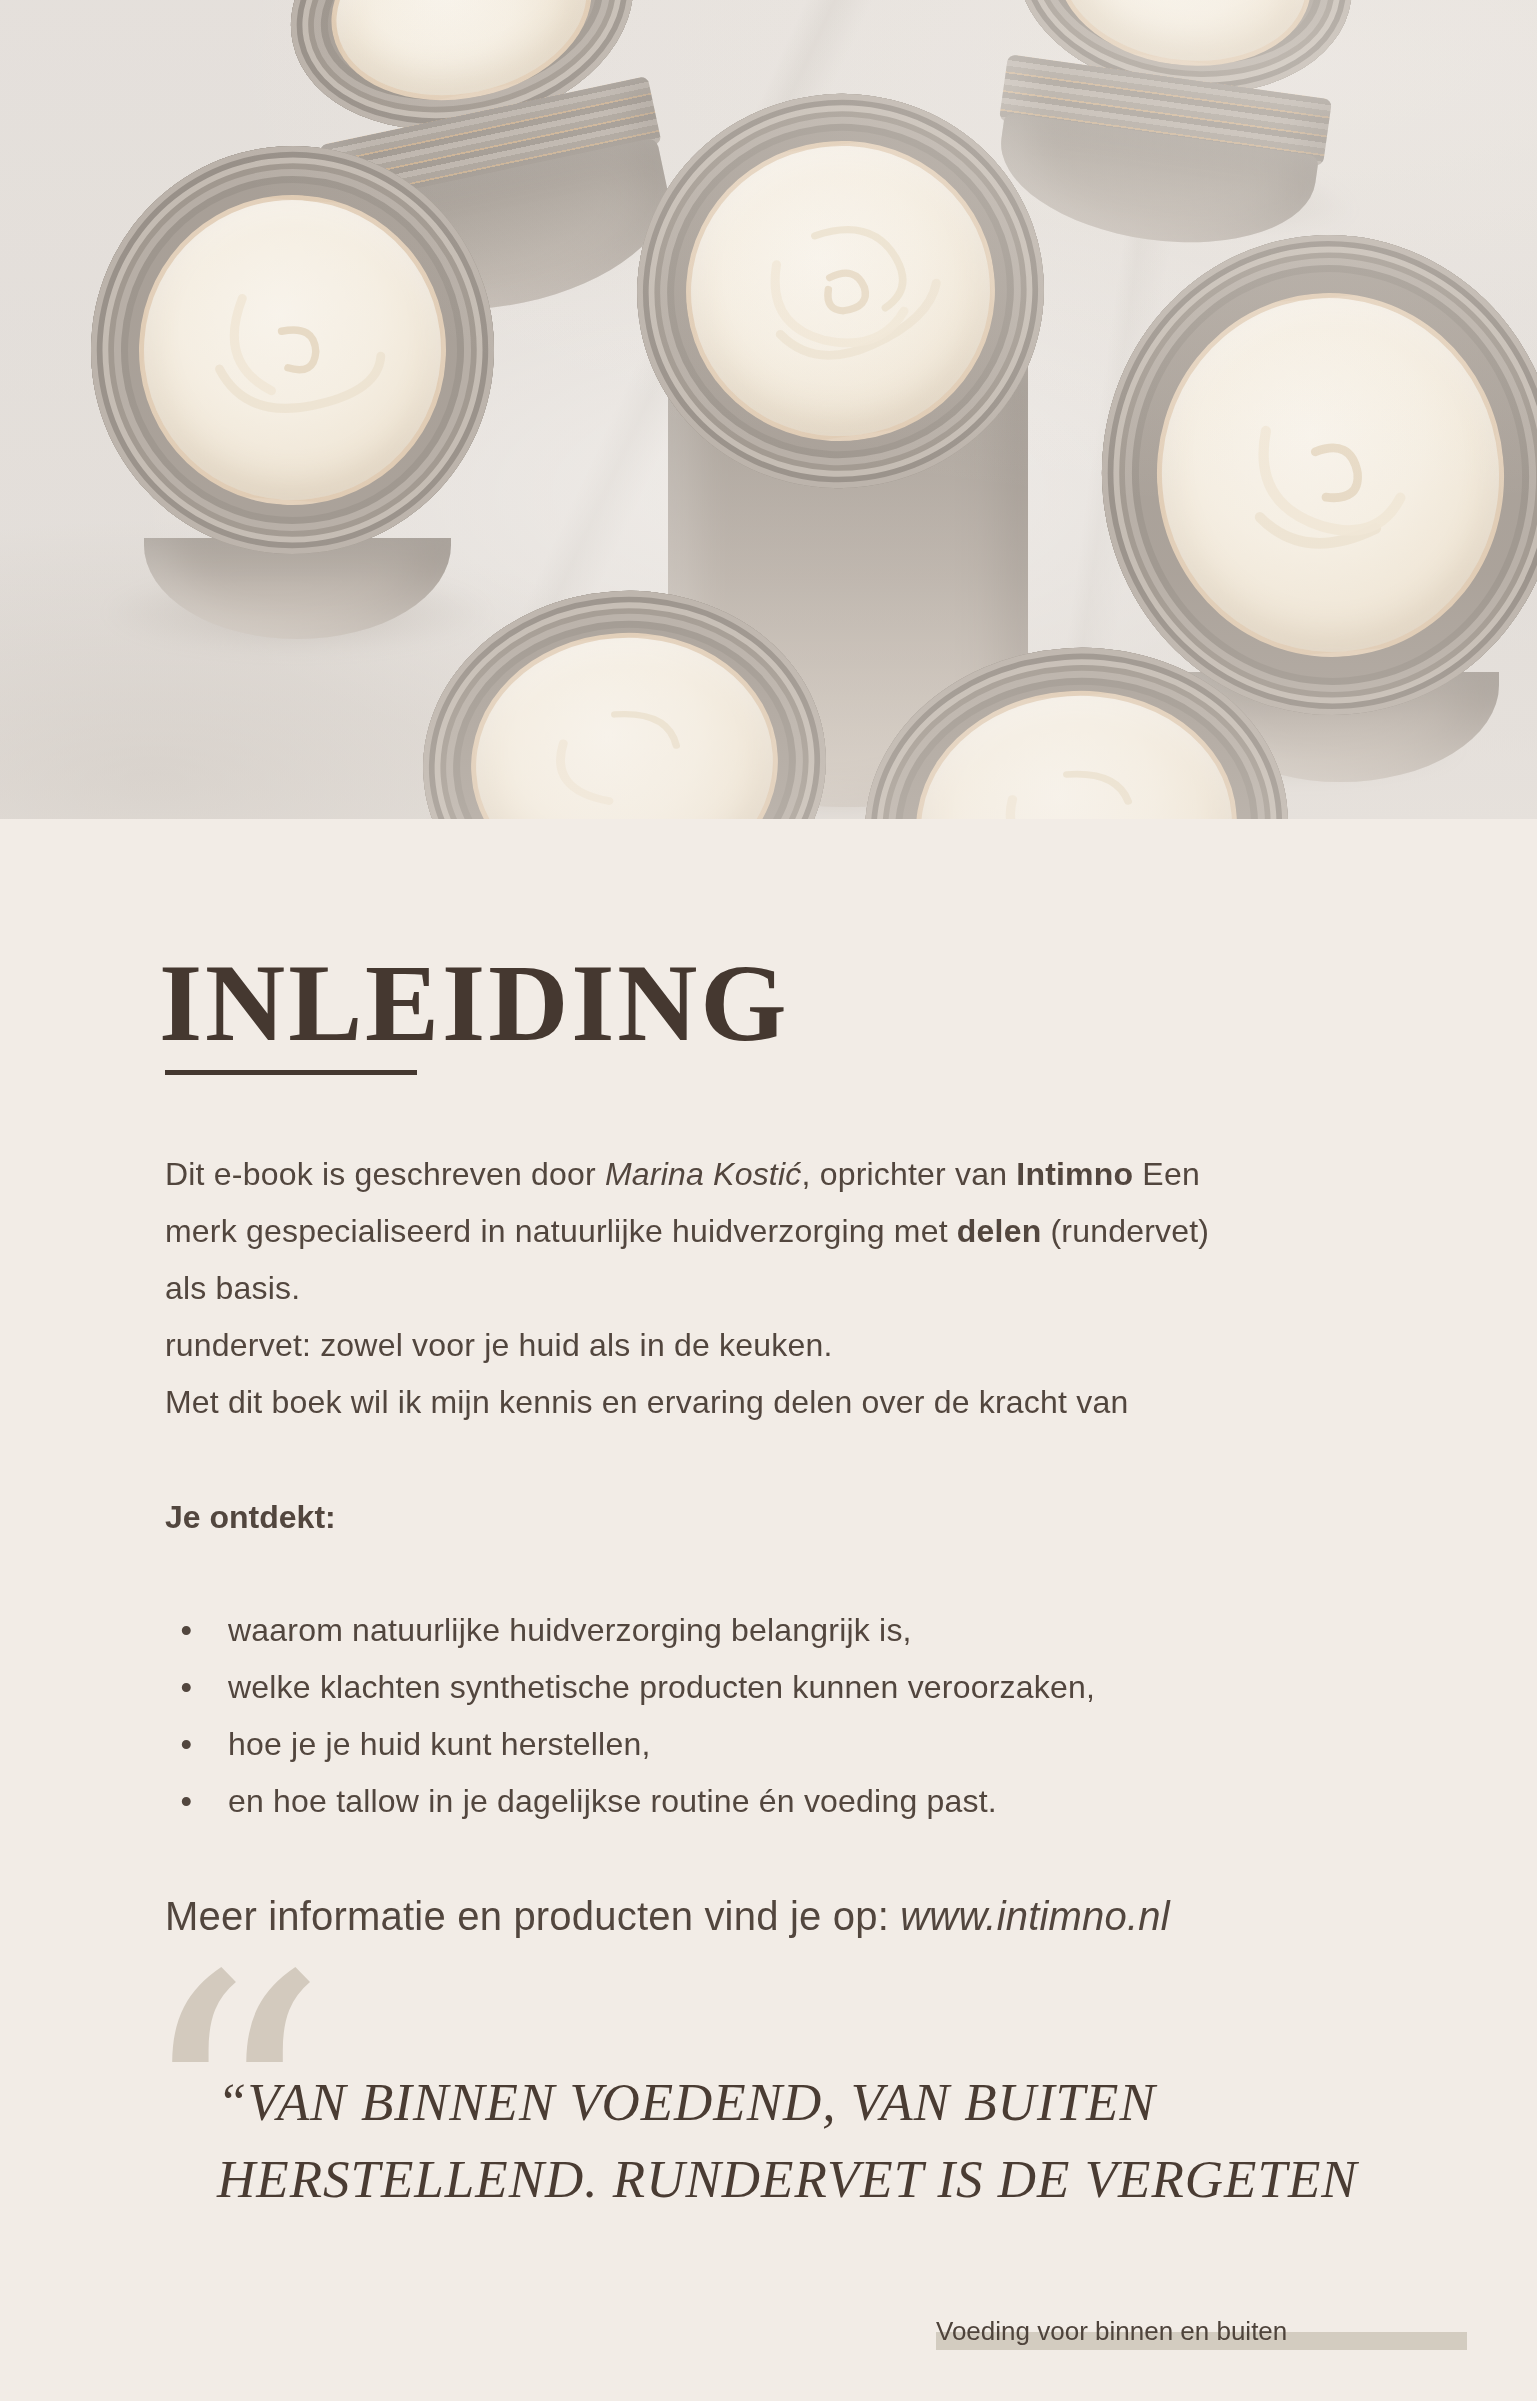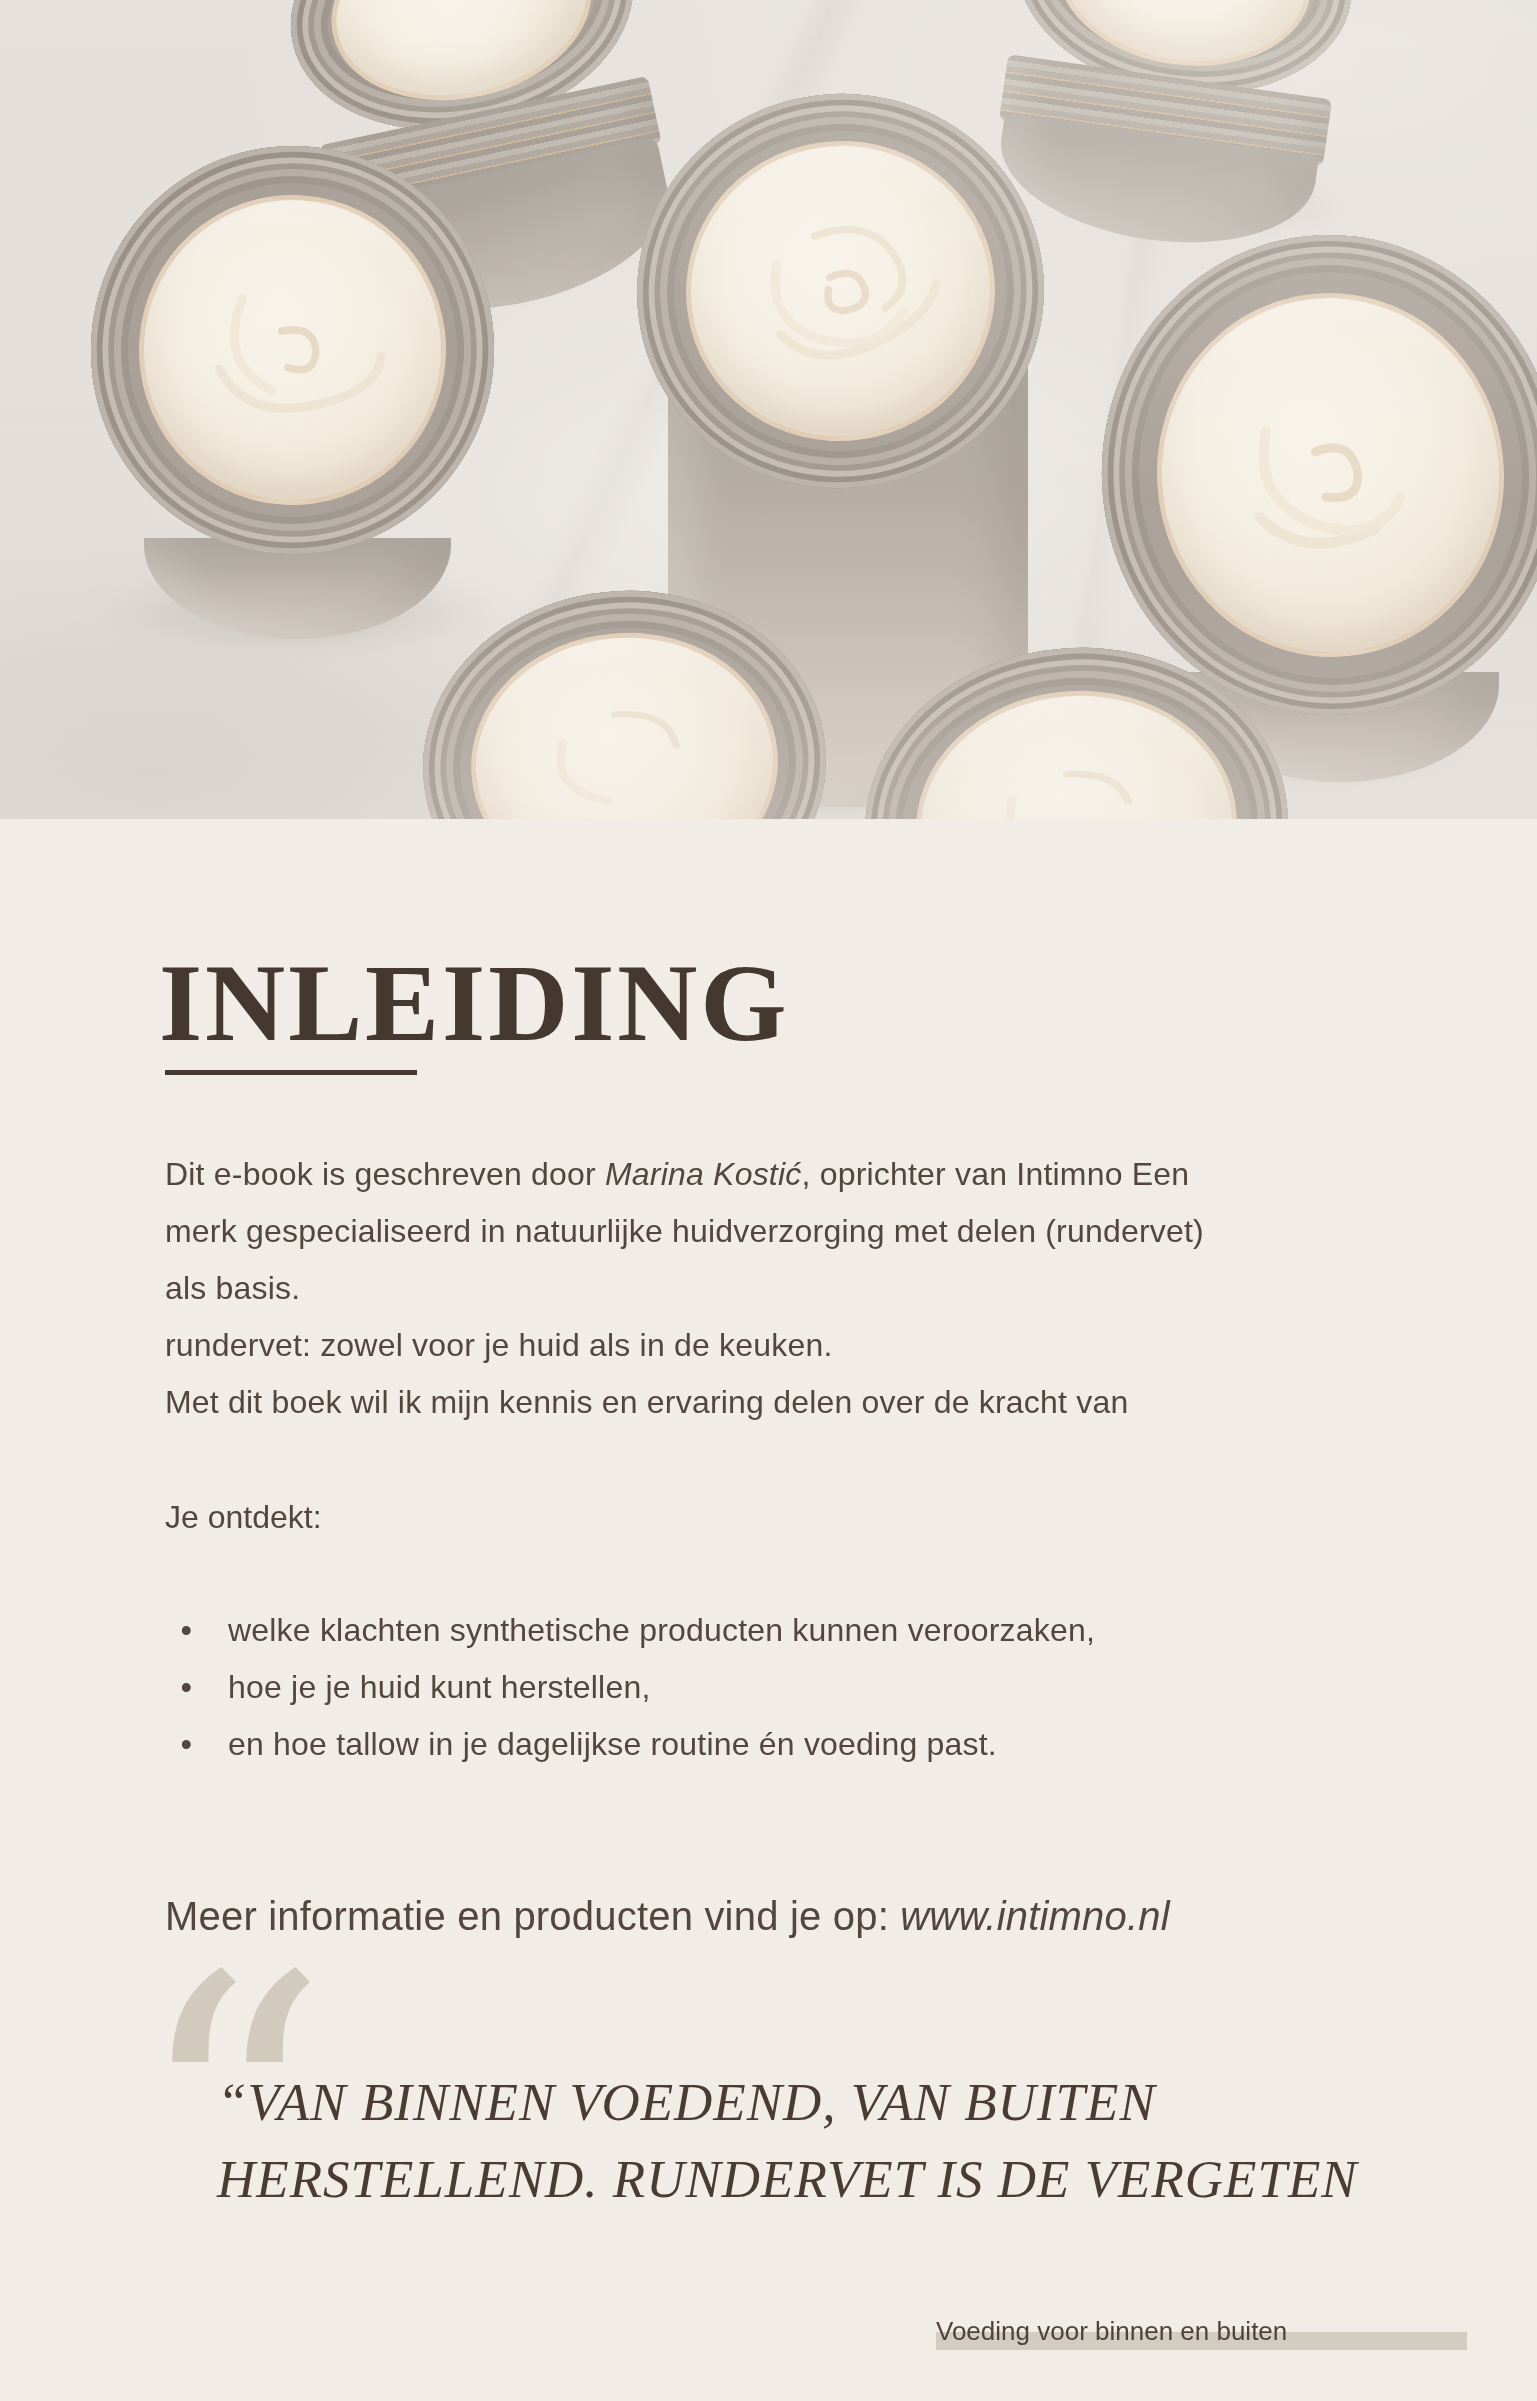--- a/index.html
+++ b/index.html
@@ -49,21 +49,21 @@
   
   .content{position:absolute;left:0;top:16px;width:1333px;height:2402px;margin-top:48px;}
   .title{position:absolute;left:159px;top:883px;margin:0;
     font-family:"Liberation Serif","DejaVu Serif",serif;font-weight:700;
     font-size:111px;line-height:1;letter-spacing:2.9px;color:var(--title-brown);}
   .rule{position:absolute;left:165px;top:1006px;width:252px;height:4.8px;background:var(--title-brown);}
   .intro{position:absolute;left:165px;top:1082px;width:1249px;margin:0;
     font-size:32px;line-height:57px;letter-spacing:0.2px;}
   .ln{display:block;}
   .intro em{font-style:italic;}
-  .intro strong,.discover-heading{font-weight:400;}
+  .intro strong,.discover-heading{font-weight:700;}
   .discover-heading{position:absolute;left:165px;top:1425px;margin:0;font-size:32px;line-height:57px;}
   .bullets{position:absolute;left:165px;top:1538px;margin:0;padding:0;list-style:none;
     font-size:32px;line-height:57px;letter-spacing:0.2px;}
   .bullets li{position:relative;padding-left:63px;}
   .bullets li::before{content:"•";position:absolute;left:15.4px;top:0;font-size:33px;}
   .more{position:absolute;left:165px;top:1824px;margin:0;font-size:40px;line-height:57px;letter-spacing:0.2px;}
   .more em{font-style:italic;}
   .qmark{position:absolute;left:133px;top:1864px;font-family:"DejaVu Serif",serif;
     font-size:384px;line-height:1;color:var(--quote-mark);user-select:none;}
   .quote{position:absolute;left:217px;top:2000px;width:1230px;margin:0;
@@ -167,20 +167,21 @@
       <span class="ln"><span>Dit e-book is geschreven door </span><em>Marina Kostić</em><span>, oprichter van </span><strong>Intimno</strong><span> Een</span></span>
       <span class="ln"><span>merk gespecialiseerd in natuurlijke huidverzorging met </span><strong>delen</strong><span> (rundervet)</span></span>
       <span class="ln">als basis.</span>
       <span class="ln">rundervet: zowel voor je huid als in de keuken.</span>
       <span class="ln">Met dit boek wil ik mijn kennis en ervaring delen over de kracht van</span>
     </p>
 
     <p class="discover-heading">Je ontdekt:</p>
 
     <ul class="bullets">
+      <li>waarom natuurlijke huidverzorging belangrijk is,</li>
       <li>welke klachten synthetische producten kunnen veroorzaken,</li>
       <li>hoe je je huid kunt herstellen,</li>
       <li>en hoe tallow in je dagelijkse routine én voeding past.</li>
     </ul>
 
     <p class="more"><span>Meer informatie en producten vind je op: </span><em>www.intimno.nl</em></p>
 
     <div class="qmark">“</div>
 
     <blockquote class="quote">

